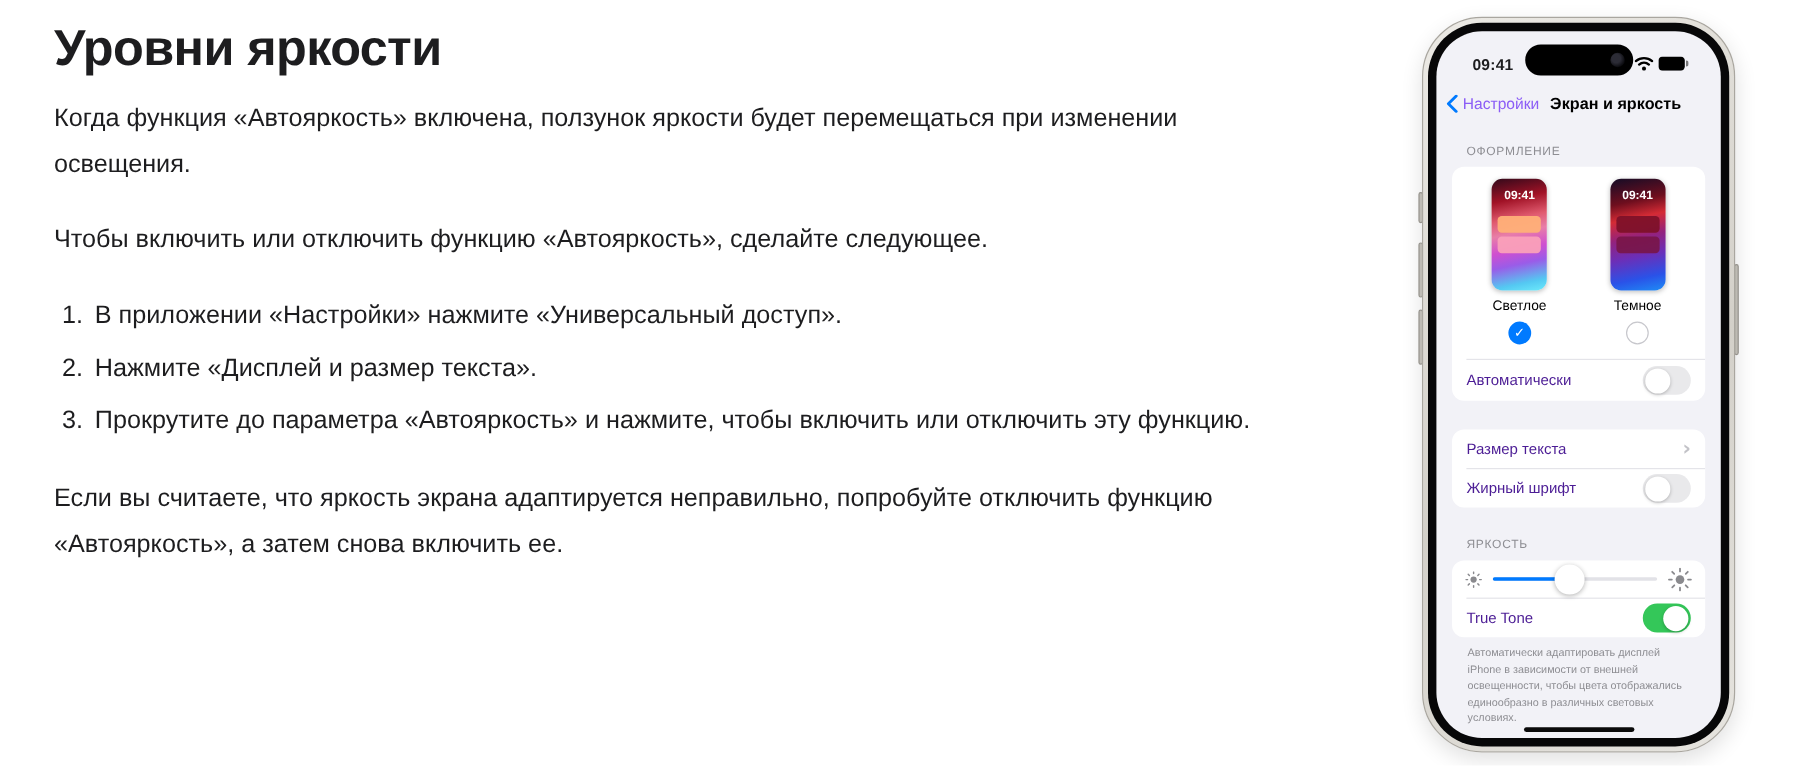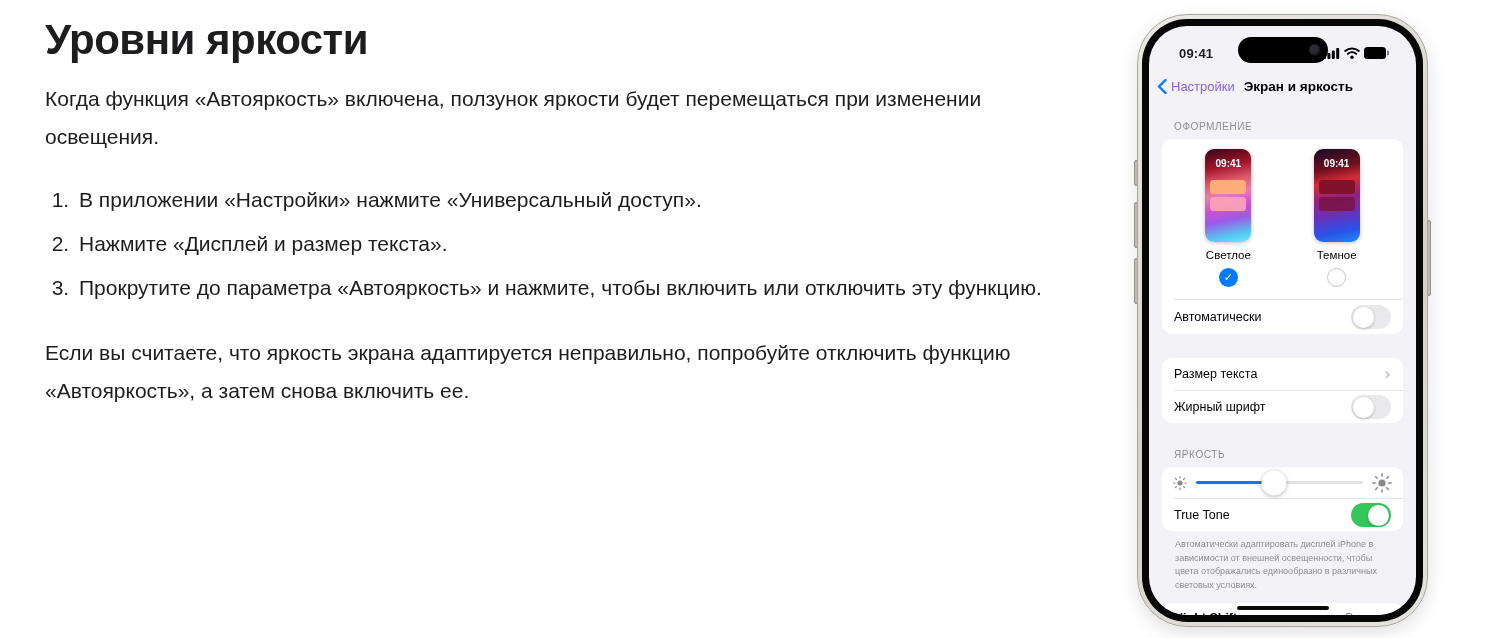--- a/index.html
+++ b/index.html
@@ -8,21 +8,21 @@
   body { position:relative; color:#1d1d1f; }
 
   
   .article { position:absolute; left:45px; top:16px; width:1050px; }
   .article h1 { font-size:42px; font-weight:700; letter-spacing:-0.5px; margin-bottom:16px; }
   .article p { font-size:21px; line-height:38px; margin-bottom:25px; }
   .article ol { margin:2px 0 27px 30px; }
   .article ol li { font-size:21px; line-height:38px; margin-bottom:6px; padding-left:4px; }
 
   
-  .phone-wrap { position:absolute; left:1137px; top:14px; width:291px; height:613px; }
+  .phone-wrap { position:absolute; left:1185px; top:14px; width:261px; height:613px; }
   .side-btn { position:absolute; background:#c9c6bf; border:1px solid #9d9a93; border-radius:2px; }
   .btn-action { left:-3px; top:146px; width:4px; height:26px; }
   .btn-volup  { left:-3px; top:188px; width:4px; height:46px; }
   .btn-voldn  { left:-3px; top:244px; width:4px; height:46px; }
   .btn-power  { right:-3px; top:206px; width:4px; height:76px; }
 
   .phone-frame { position:absolute; inset:0; border-radius:50px;
     background:linear-gradient(145deg,#eceae5,#d3d0c9 55%,#e6e4df);
     border:1px solid #a9a69f; padding:4px; box-shadow:0 6px 18px rgba(0,0,0,0.12); }
   .bezel { width:100%; height:100%; background:#070708; border-radius:45px; padding:7px; }
@@ -42,21 +42,21 @@
   
   .nav-bar { height:28px; display:flex; align-items:center; gap:9px; margin:2px 0 0 -5px; }
   .back-btn { display:flex; align-items:center; gap:4px; color:#8b5cf6; font-size:13px; }
   .nav-title { font-size:13.5px; font-weight:700; color:#000; }
 
   
   .section-label { font-size:10px; color:#8e8e93; letter-spacing:0.6px; margin:0 0 7px 12px; }
   .card { background:#ffffff; border-radius:10px; overflow:hidden; }
   .row { display:flex; align-items:center; justify-content:space-between;
     min-height:32px; padding:0 12px; }
-  .row-label { font-size:12.5px; color:#000000;text-align:center; }
+  .row-label { font-size:12.5px; color:#4c1d95;text-align:center; }
   .divider { height:1px; background:#e4e4e9; margin-left:12px; } .gap24 { height:24px; } .gap26 { height:26px; }
   .appearance-gap { height:21px; }
 
   
   .theme-row { display:flex; justify-content:space-evenly; padding:10px 6px 12px; }
   .theme-option { display:flex; flex-direction:column; align-items:center; width:96px; }
   .mini-phone { width:46px; height:93px; border-radius:9px; position:relative; overflow:hidden;
     box-shadow:0 1px 4px rgba(0,0,0,0.25); }
   .mini-phone.light { background:linear-gradient(168deg,#31091a 0%,#a11226 20%,#e05a6e 36%,
     #e87ea8 48%,#cf4fd0 62%,#9a5ce8 74%,#54c8f2 90%,#6ceafb 100%); }
@@ -101,20 +101,21 @@
     width:92px; height:4.5px; border-radius:3px; background:#0a0a0a; }
 
   svg { display:block; }
 </style>
 </head>
 <body>
 
 <div class="article">
   <h1>Уровни яркости</h1>
   <p>Когда функция «Автояркость» включена, ползунок яркости будет перемещаться при изменении освещения.</p>
+  <p>Чтобы включить или отключить функцию «Автояркость», сделайте следующее.</p>
   <ol>
     <li>В приложении «Настройки» нажмите «Универсальный доступ».</li>
     <li>Нажмите «Дисплей и размер текста».</li>
     <li>Прокрутите до параметра «Автояркость» и нажмите, чтобы включить или отключить эту функцию.</li>
   </ol>
   <p>Если вы считаете, что яркость экрана адаптируется неправильно, попробуйте отключить функцию «Автояркость», а затем снова включить ее.</p>
 </div>
 
 <div class="phone-wrap">
   <div class="side-btn btn-action"></div>

